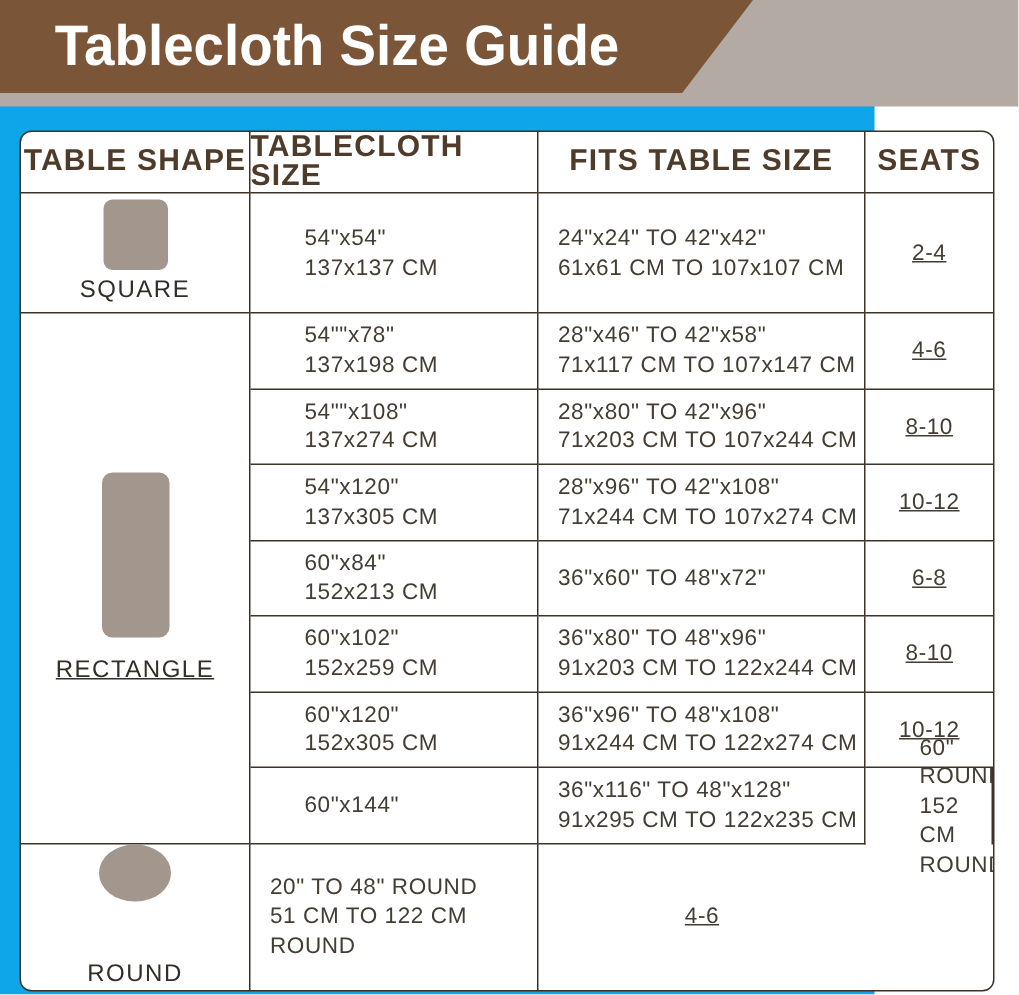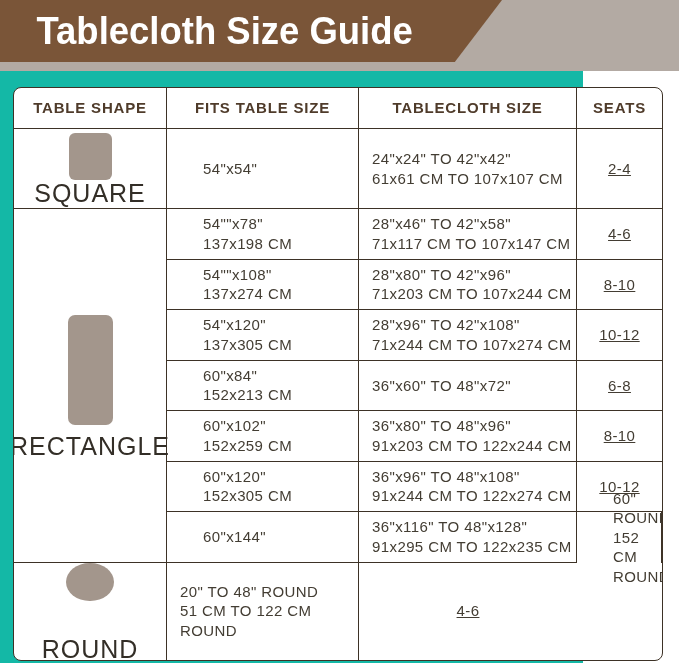--- a/index.html
+++ b/index.html
@@ -8,21 +8,21 @@
     --shape_taupe:#a3968c;
     --border_dark:#3d3226;
     --text_dark:#433d33;
     --header_brown:#4f3b2a;
     --label_dark:#332e27;
     --title_white:#ffffff;
   }
   *{margin:0;padding:0;box-sizing:border-box;}
   html,body{width:679px;height:663px;background:#ffffff;overflow:hidden;
     font-family:"Liberation Sans","DejaVu Sans",sans-serif;}
-  .stage{position:relative;width:583px;height:663px;background:#14b8a6;}
+  .stage{position:relative;width:583px;height:663px;background:#0ea5e9;}
 
   
   .band{position:absolute;left:0;top:0;width:679px;height:71px;background:var(--band_gray);}
   .banner{position:absolute;left:0;top:0;width:502px;height:62px;background:var(--banner_brown);
     clip-path:polygon(0 0,100% 0,90.6% 100%,0 100%);
     display:flex;align-items:center;}
   .banner h1{color:var(--title_white);font-size:38px;font-weight:bold;
     letter-spacing:0px;padding-left:38px;white-space:nowrap;
     transform:scaleX(0.96);transform-origin:left center;}
 
@@ -31,57 +31,58 @@
     display:grid;
     grid-template-columns:153px 192px 218px 85px;
     grid-template-rows:41px 80px repeat(7,50.5px) 97px;
     border:1px solid var(--border_dark);border-radius:8px;
     background:#fff;overflow:hidden;}
   .cell{display:flex;flex-direction:column;justify-content:center;
     color:var(--text_dark);font-size:15px;line-height:19.5px;letter-spacing:.4px;}
   .br{border-right:1px solid var(--border_dark);}
   .bb{border-bottom:1px solid var(--border_dark);}
   .h{align-items:center;flex-direction:row;justify-content:center;
-    font-weight:bold;font-size:15px;letter-spacing:.8px;color:var(--header_brown);}
+    font-weight:bold;font-size:20px;letter-spacing:.8px;color:var(--header_brown);}
   .size-cell{padding-left:36px;}
   .fits-cell{padding-left:13px;}
   .seats-cell{align-items:center;text-decoration:underline;}
   .shape-cell{align-items:center;gap:4px;color:var(--label_dark);
-    font-size:25px;letter-spacing:1px;}
+    font-size:16px;letter-spacing:1px;}
   .shape-label{letter-spacing:1px;}
   .icon-square{width:43px;height:47px;background:var(--shape_taupe);border-radius:6px;}
   .icon-rect{width:45px;height:110px;background:var(--shape_taupe);border-radius:7px;margin-bottom:8px;}
   .icon-round{width:48px;height:46px;background:var(--shape_taupe);border-radius:50%;margin-bottom:6px;}
-  .rect-cell{grid-column:1;grid-row:3 / span 7;}
+  .rect-cell{grid-column:1;grid-row:3 / span 7;text-decoration:underline;}
   .sq-cell{grid-column:1;grid-row:2;}
   .rd-cell{grid-column:1;grid-row:10;gap:33px;}
 </style>
 </head>
 <body>
 
 <div class="stage">
 
   <div class="band"></div>
   <div class="banner">
     <h1>Tablecloth Size Guide</h1>
   </div>
 
   <div class="guide">
 
     <div class="cell h br bb">TABLE SHAPE</div>
+    <div class="cell h br bb">TABLECLOTH SIZE</div>
     <div class="cell h br bb">FITS TABLE SIZE</div>
-    <div class="cell h br bb">TABLECLOTH SIZE</div>
     <div class="cell h bb">SEATS</div>
 
     <div class="cell shape-cell sq-cell br bb">
       <span class="icon-square"></span>
       <span class="shape-label">SQUARE</span>
     </div>
     <div class="cell size-cell br bb">
       <div>54"x54"</div>
+      <div>137x137 CM</div>
     </div>
     <div class="cell fits-cell br bb">
       <div>24"x24" TO 42"x42"</div>
       <div>61x61 CM TO 107x107 CM</div>
     </div>
     <div class="cell seats-cell bb">2-4</div>
 
     <div class="cell shape-cell rect-cell br bb">
       <span class="icon-rect"></span>
       <span class="shape-label">RECTANGLE</span>

